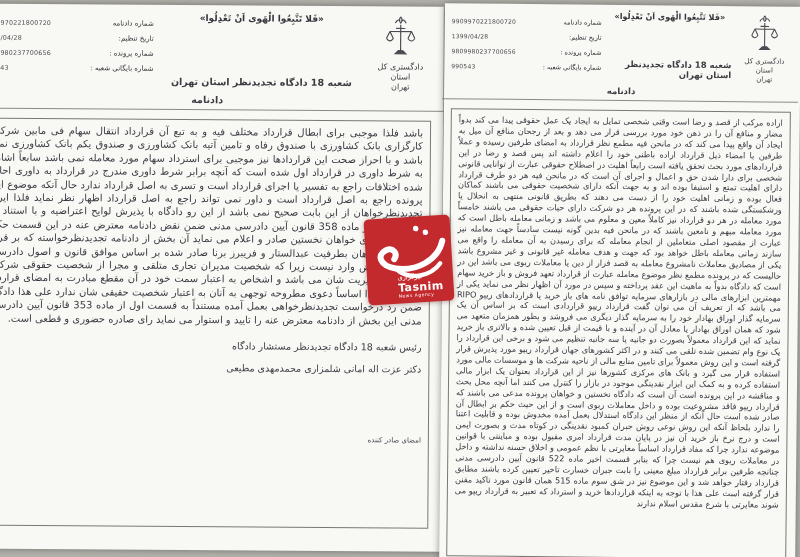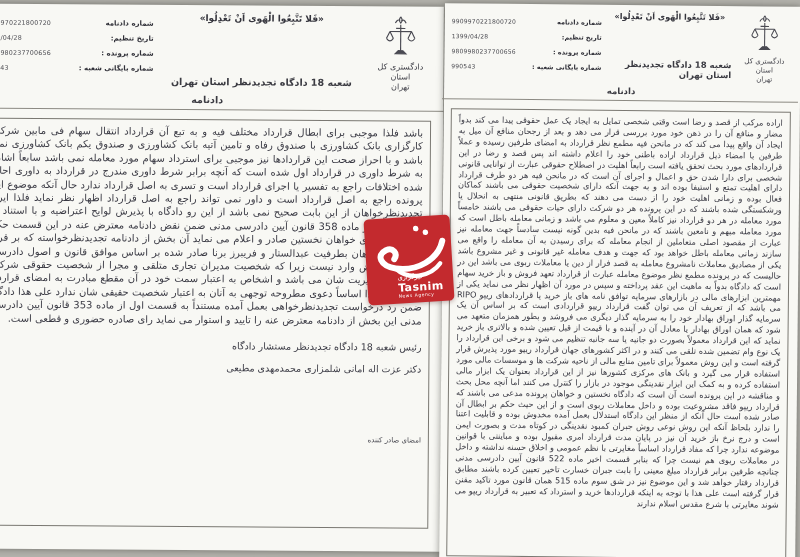--- a/index.html
+++ b/index.html
@@ -18,21 +18,21 @@
   .page-right .org{font-size:7px;line-height:9px;}
   .lh-center{flex:1;display:flex;flex-direction:column;align-items:center;
              justify-content:space-between;padding:2px 0;}
   .verse{font-weight:bold;font-size:9px;color:#34343c;}
   .page-right .verse{font-size:8px;}
   .branch{font-weight:bold;font-size:9.5px;margin-bottom:2px;}
   .page-right .branch{font-size:8.5px;}
   .lh-fields{width:170px;flex:none;padding-top:9px;}
   .page-right .lh-fields{width:150px;}
   .fld{display:flex;justify-content:space-between;align-items:baseline;margin-bottom:7px;}
-  .fld .lab{font-size:7px;font-weight:bold;color:#2f2f37;}
+  .fld .lab{font-size:7px;font-weight:normal;color:#2f2f37;}
   .fld .val{font-size:6.3px;color:#4a4a50;direction:ltr;letter-spacing:.2px;}
   .page-right .fld .lab{font-size:6.5px;}
   .page-right .fld .val{font-size:6px;}
   .doc-heading{text-align:center;font-weight:bold;font-size:9.5px;margin:3px 0 4px;}
   .page-right .doc-heading{font-size:8.5px;}
   .hline{border-top:1px solid #8c8a83;height:0;}
   .page-left .hline{margin-left:-12px;margin-right:-34px;}
   .page-right .hline{margin-left:-9px;margin-right:-7px;}
   .gap1{height:9px;}
   .bodybox{border:1px solid #7a7872;padding:5px 7px;overflow:hidden;}

